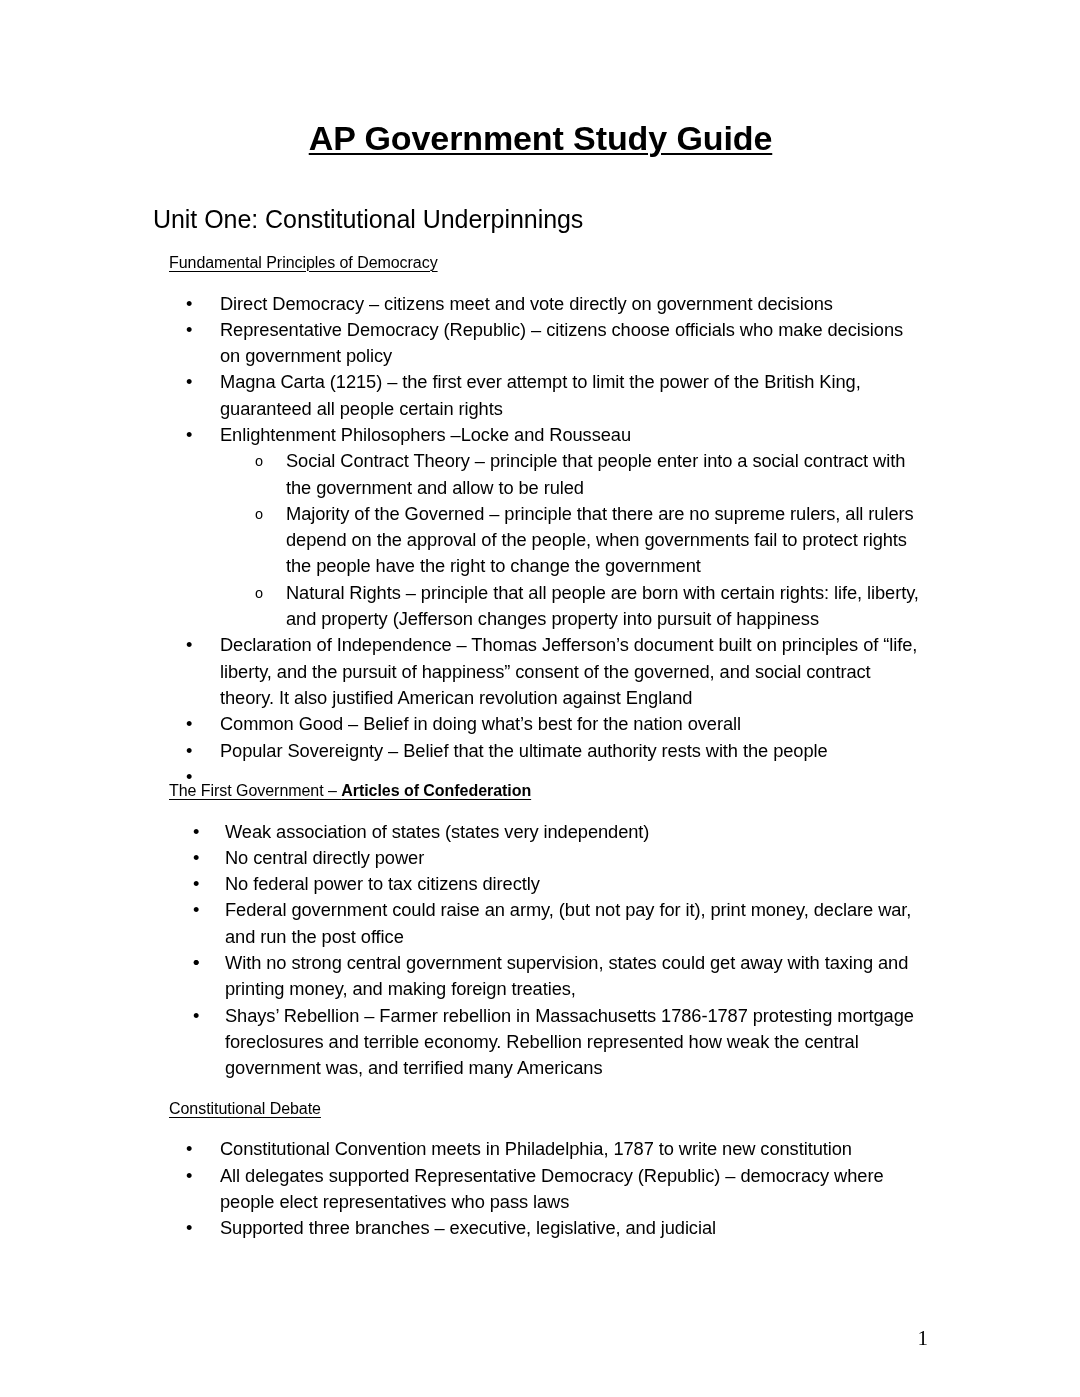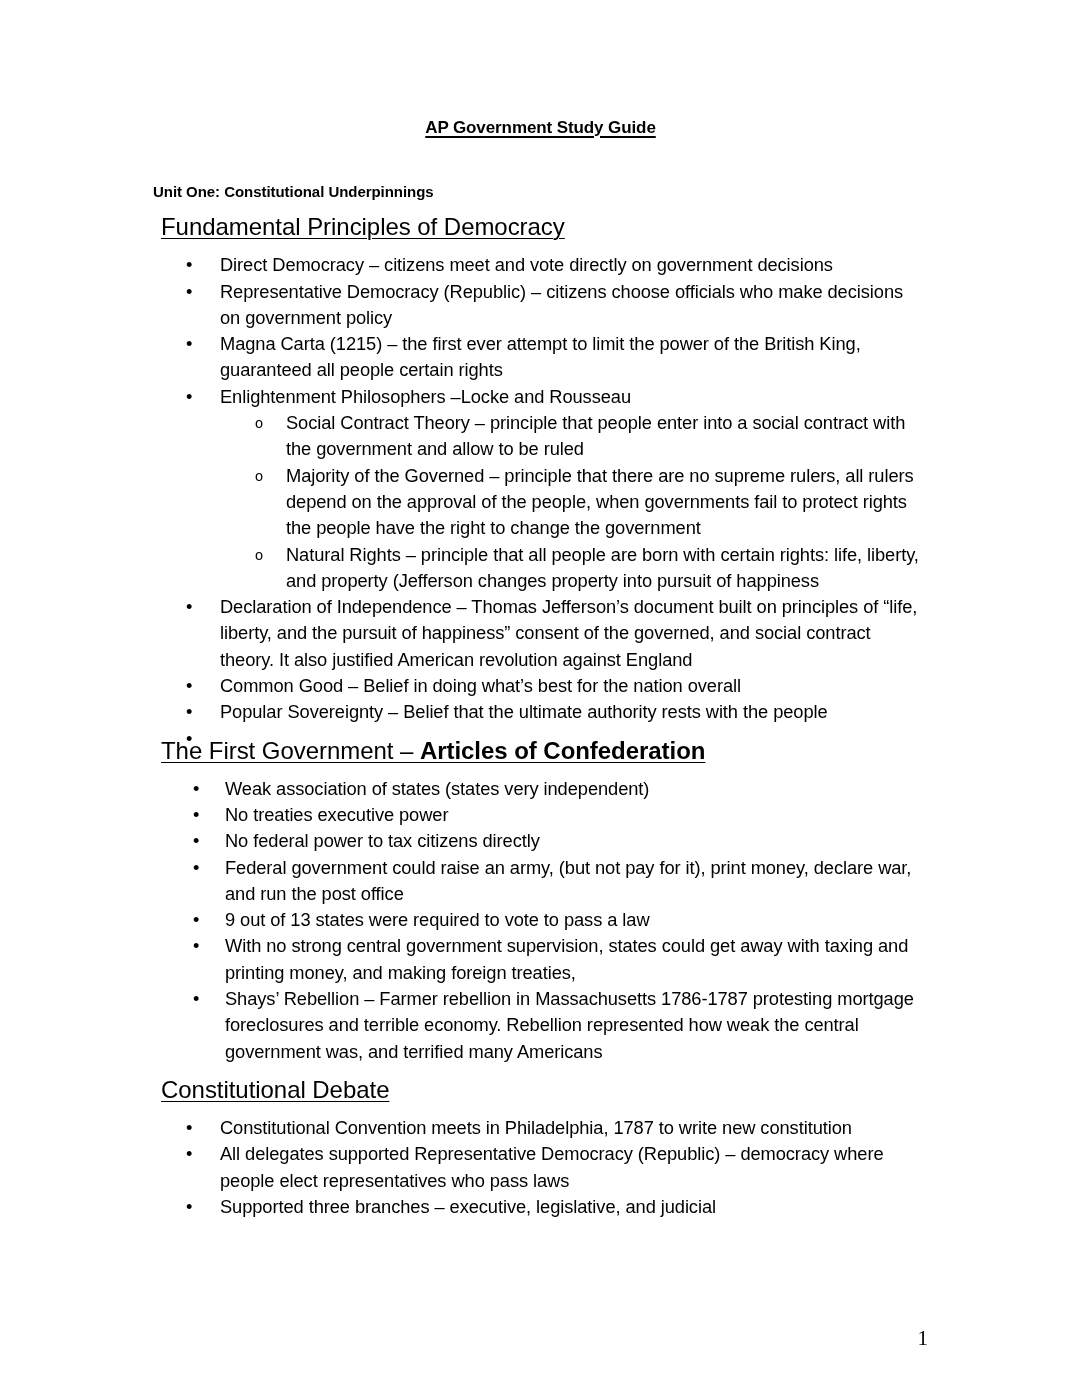--- a/index.html
+++ b/index.html
@@ -21,44 +21,44 @@
     top: 0; left: 0;
     width: 1080px;
     height: 1397px;
     box-sizing: border-box;
     padding: 118px 152px 0 153px;
   }
 
   
   .doc-title {
     text-align: center;
-    font-size: 17px;
+    font-size: 34px;
     font-weight: bold;
     letter-spacing: -0.1px;
     margin: 0 0 44px 0;
     line-height: 1.2;
   }
   .doc-title .u {
     text-decoration: underline;
     text-underline-offset: 3px;
     text-decoration-thickness: 1.7px;
   }
 
   
   .unit-heading {
-    font-size: 15px;
-    font-weight: bold;
+    font-size: 25px;
+    font-weight: normal;
     line-height: 1.32;
     margin: 0 0 2px 0;
     letter-spacing: -0.05px;
   }
   .section-heading {
-    font-size: 24px;
+    font-size: 16px;
     line-height: 1.42;
-    margin: 8px;
+    margin: 16px;
     letter-spacing: -0.05px;
   }
   .section-heading .u {
     text-decoration: underline;
     text-underline-offset: 3px;
     text-decoration-thickness: 1.1px;
   }
   .section-heading b { font-weight: bold; text-align: right; }
 
   
@@ -190,33 +190,33 @@
 
   <div class="section-heading"><span class="u"><span>The First Government – </span><b>Articles of Confederation</b></span></div>
 
   <ul class="lvl1 tight">
     <li>
       <span class="bullet">•</span>
       <b></b><span>Weak association of states (states very independent)</span>
     </li>
     <li>
       <span class="bullet">•</span>
-      <b></b><span>No treaties executive power</span>
+      <b></b><span>No central directly power</span>
     </li>
     <li>
       <span class="bullet">•</span>
       <b></b><span>No federal power to tax citizens directly</span>
     </li>
     <li>
       <span class="bullet">•</span>
       <b></b><span>Federal government could raise an army, (but not pay for it), print money, declare war, and run the post office</span>
     </li>
     <li>
       <span class="bullet">•</span>
-      <b></b><span>9 out of 13 states were required to vote to pass a law</span>
+      <b></b>
     </li>
     <li>
       <span class="bullet">•</span>
       <b></b><span>With no strong central government supervision, states could get away with taxing and printing money, and making foreign treaties,</span>
     </li>
     <li>
       <span class="bullet">•</span>
       <b>Shays’ Rebellion</b><span> – Farmer rebellion in Massachusetts 1786-1787 protesting mortgage foreclosures and terrible economy.  Rebellion represented how weak the central government was, and terrified many Americans</span>
     </li>
   </ul>

